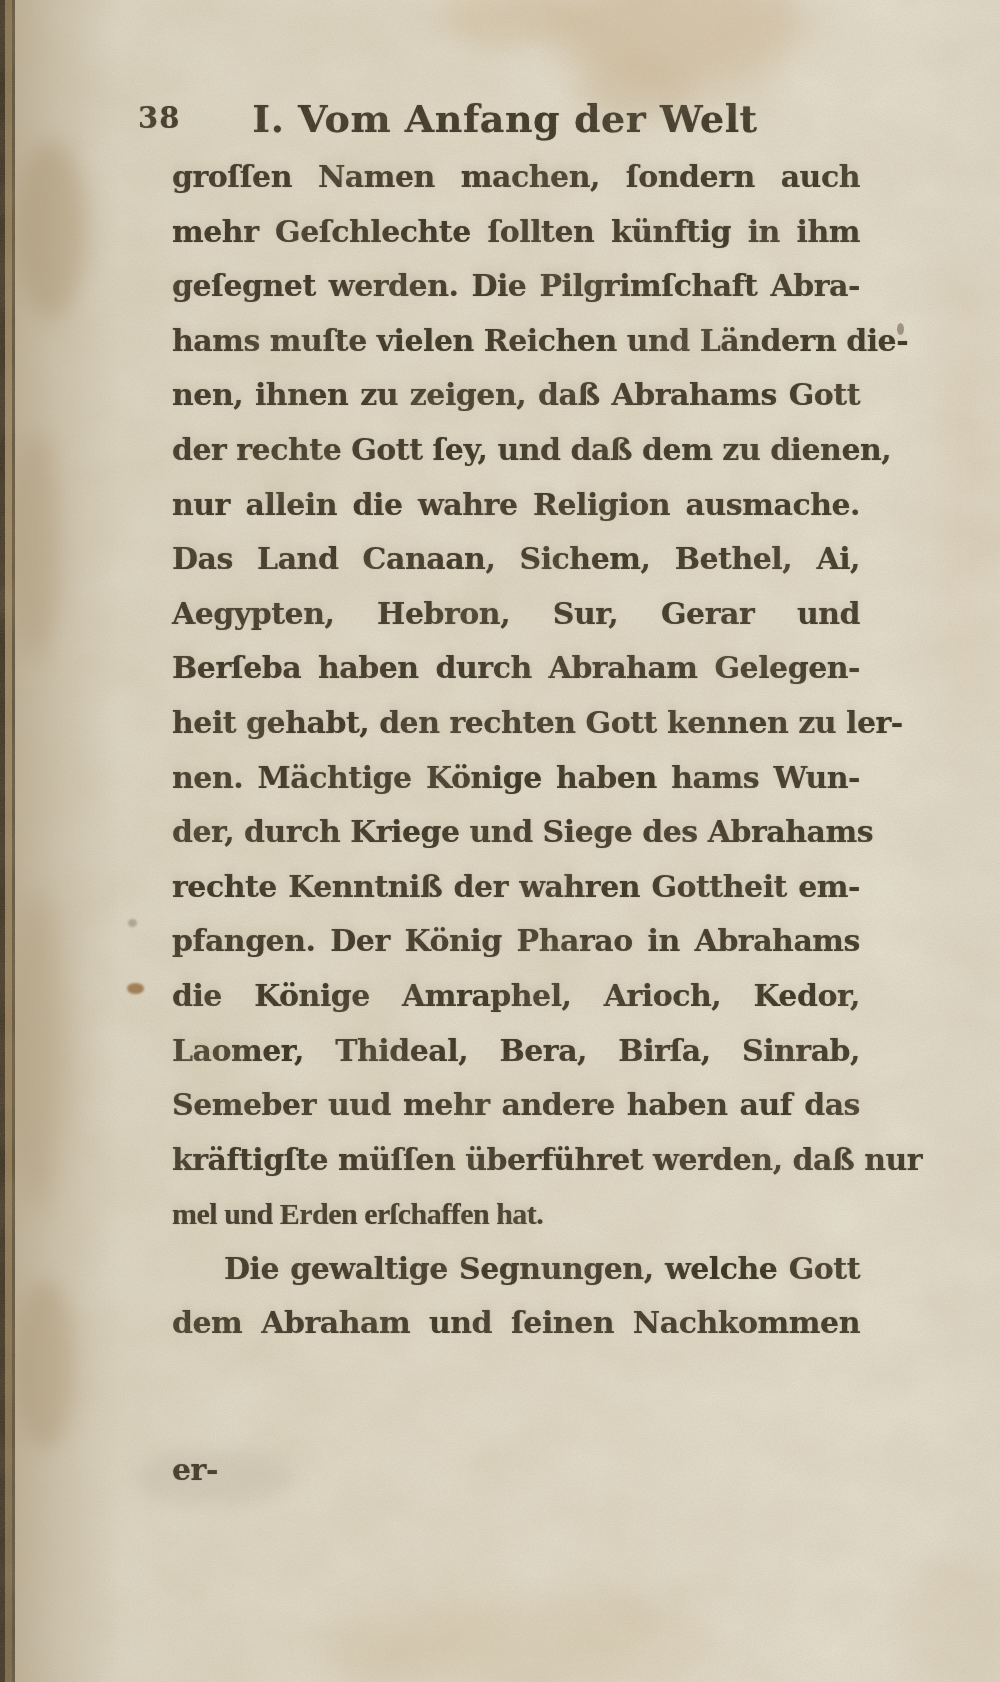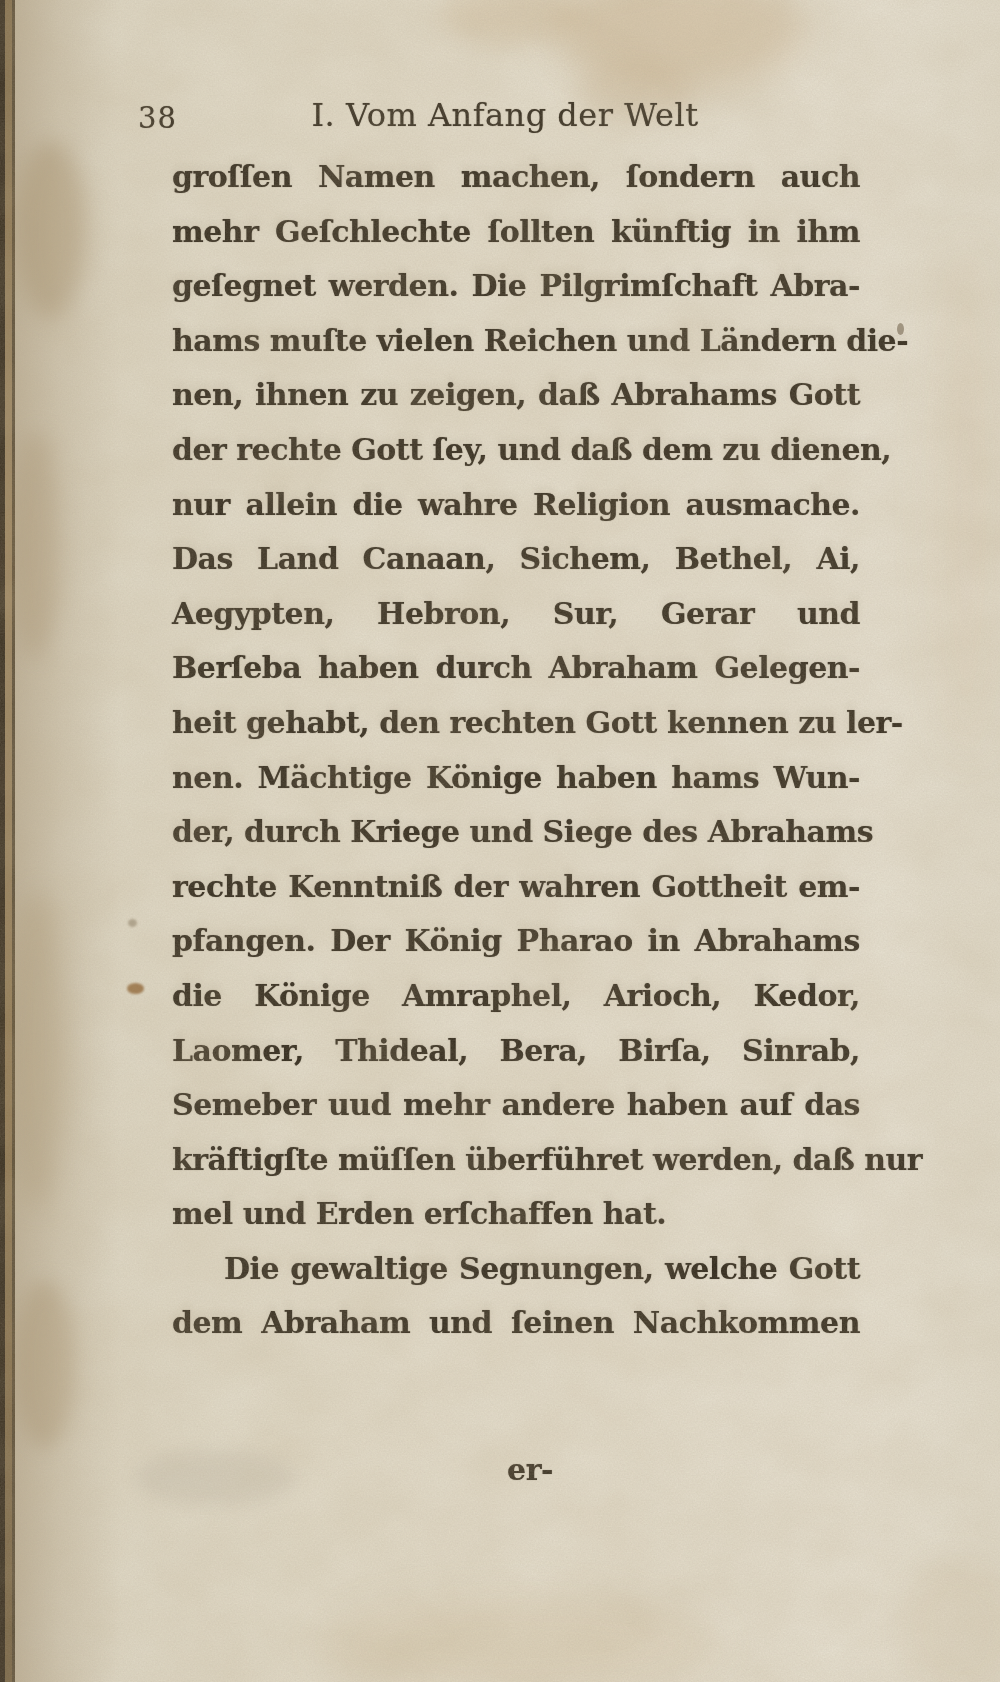--- a/index.html
+++ b/index.html
@@ -26,39 +26,39 @@
   .s8{left:127px;top:983px;width:17px;height:11px;background:#8a5a26;opacity:.8;filter:blur(1px);}
   .s9{left:128px;top:919px;width:9px;height:8px;background:#6f5e44;opacity:.45;filter:blur(1px);}
   .s10{left:897px;top:323px;width:7px;height:12px;background:#5c4c36;opacity:.55;filter:blur(.5px);}
   .s11{left:135px;top:1450px;width:160px;height:55px;background:rgba(105,100,88,.10);filter:blur(8px);}
   .s12{left:320px;top:1595px;width:400px;height:100px;background:rgba(178,146,92,.15);filter:blur(18px);}
   .s13{left:928px;top:240px;width:75px;height:520px;background:rgba(192,160,106,.10);filter:blur(18px);}
   .s14{left:900px;top:1560px;width:120px;height:140px;background:rgba(185,152,96,.12);filter:blur(16px);}
   .header{position:absolute;top:96px;left:0;width:100%;height:46px;}
   .pagenum{
     position:absolute;left:138px;top:5px;
-    font-size:29px;font-weight:400;letter-spacing:1px;
+    font-size:29px;font-weight:700;letter-spacing:1px;
     text-shadow:0 0 1px rgba(36,28,16,.55);
   }
   .running-title{
     position:absolute;left:155px;top:0;width:700px;text-align:center;
-    font-size:32px;font-weight:400;letter-spacing:.5px;
+    font-size:38px;font-weight:700;letter-spacing:.5px;
     text-shadow:0 0 1px rgba(36,28,16,.6);
   }
   .text-block{position:absolute;left:172px;top:150px;width:688px;}
   .line{
     font-size:30px;line-height:54.6px;height:54.6px;font-weight:700;
     letter-spacing:-.5px;
     text-align:justify;text-align-last:justify;
     white-space:nowrap;
     text-shadow:0 0 1px rgba(36,28,16,.55), 0 -5px 7px rgba(115,98,70,.12);
   }
-  .line.noj{text-align:center;text-align-last:left;}
+  .line.noj{text-align:center;text-align-last:left;font-family:Liberation Serif, serif;}
   .catchword{
-    position:absolute;top:1452px;left:172px;width:716px;text-align:center;
+    position:absolute;top:1452px;left:172px;width:716px;text-align:left;
     font-size:30px;font-weight:700;letter-spacing:-.5px;
     text-shadow:0 0 1px rgba(36,28,16,.55);
   }
 </style>
 </head>
 <body>
 
 <div class="page">
 
   <div class="edge edge-a"></div>

